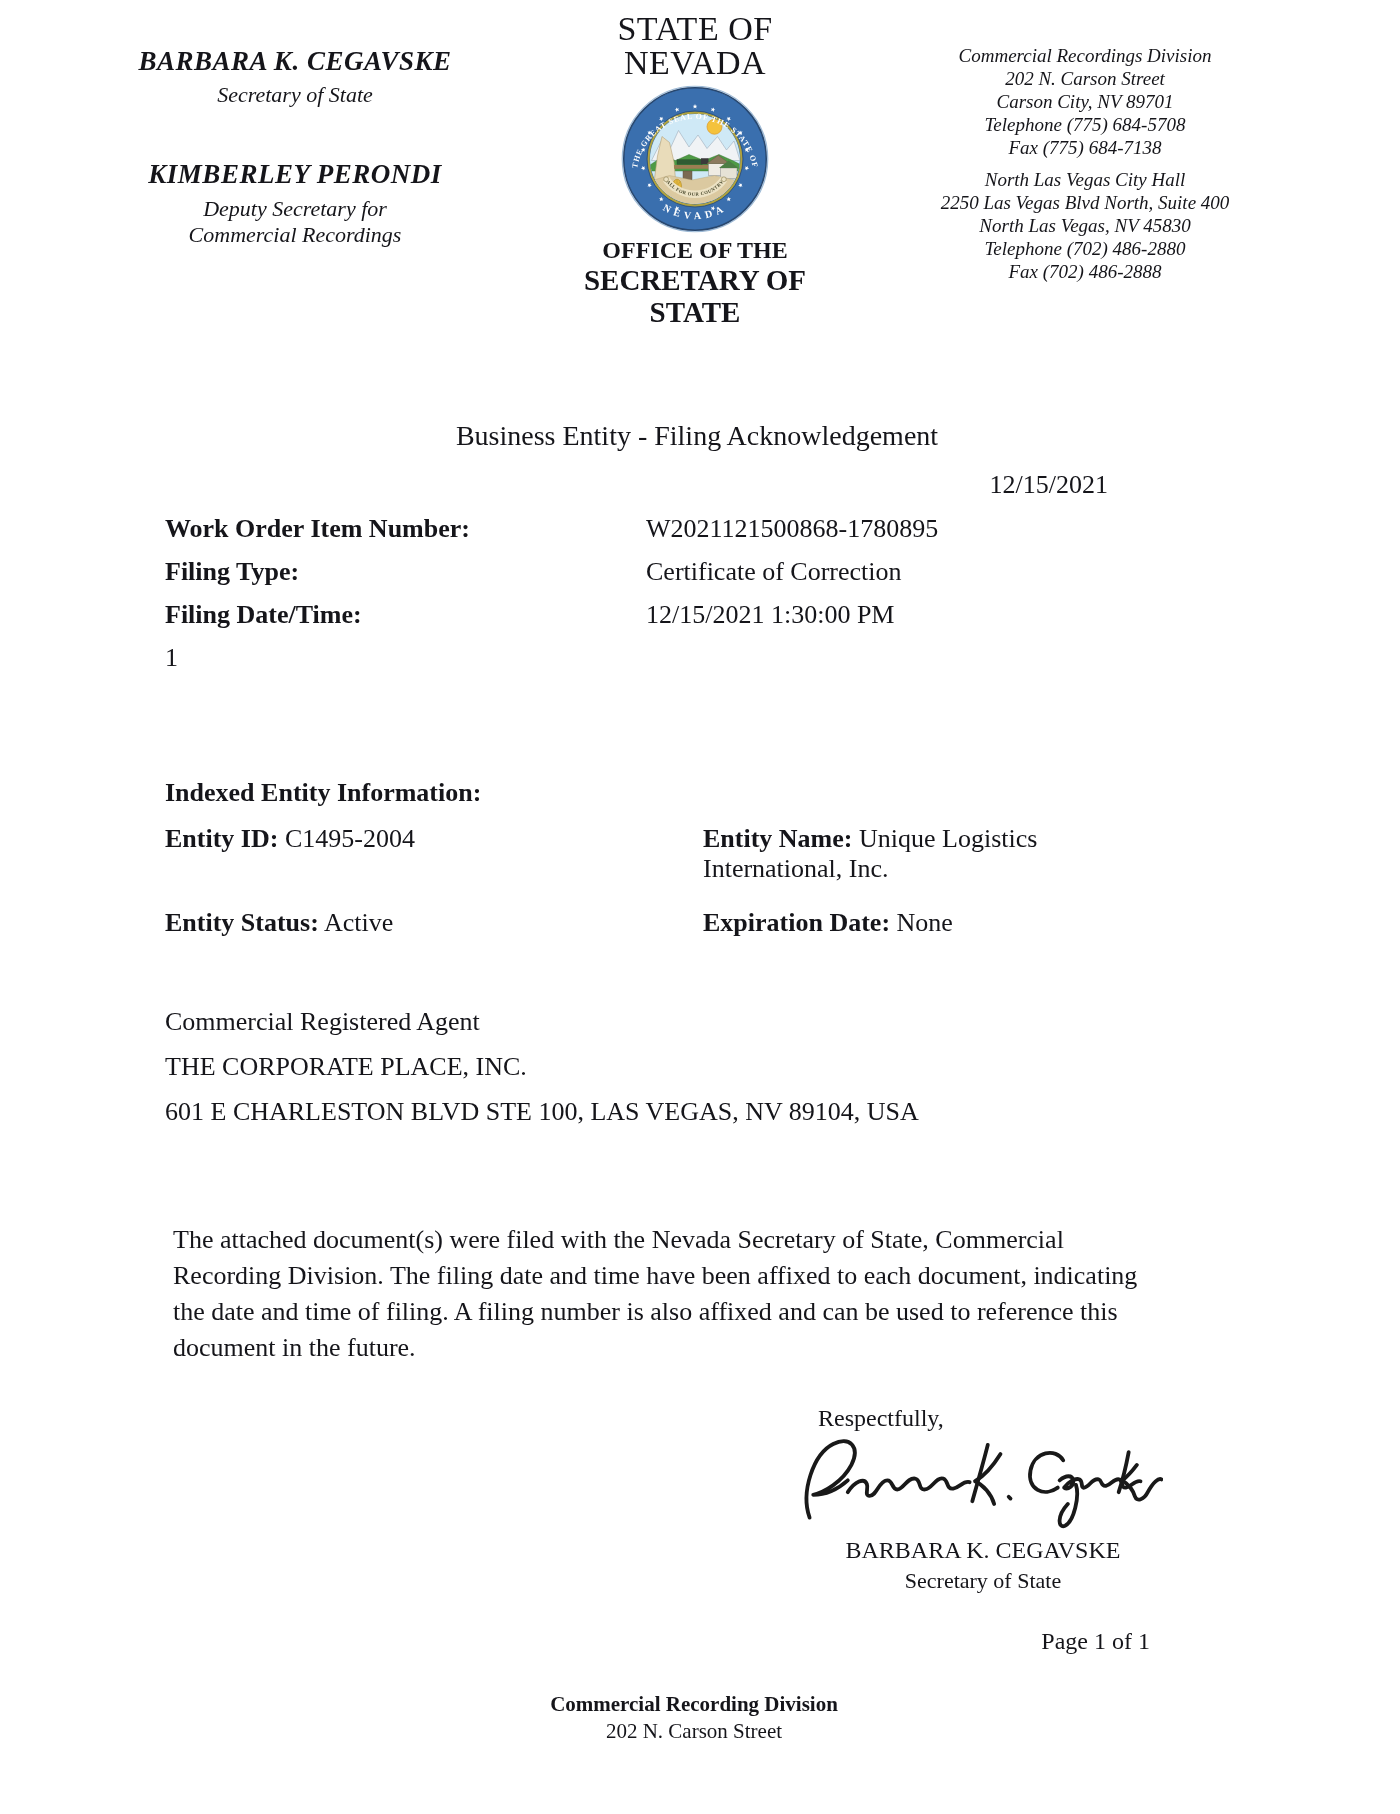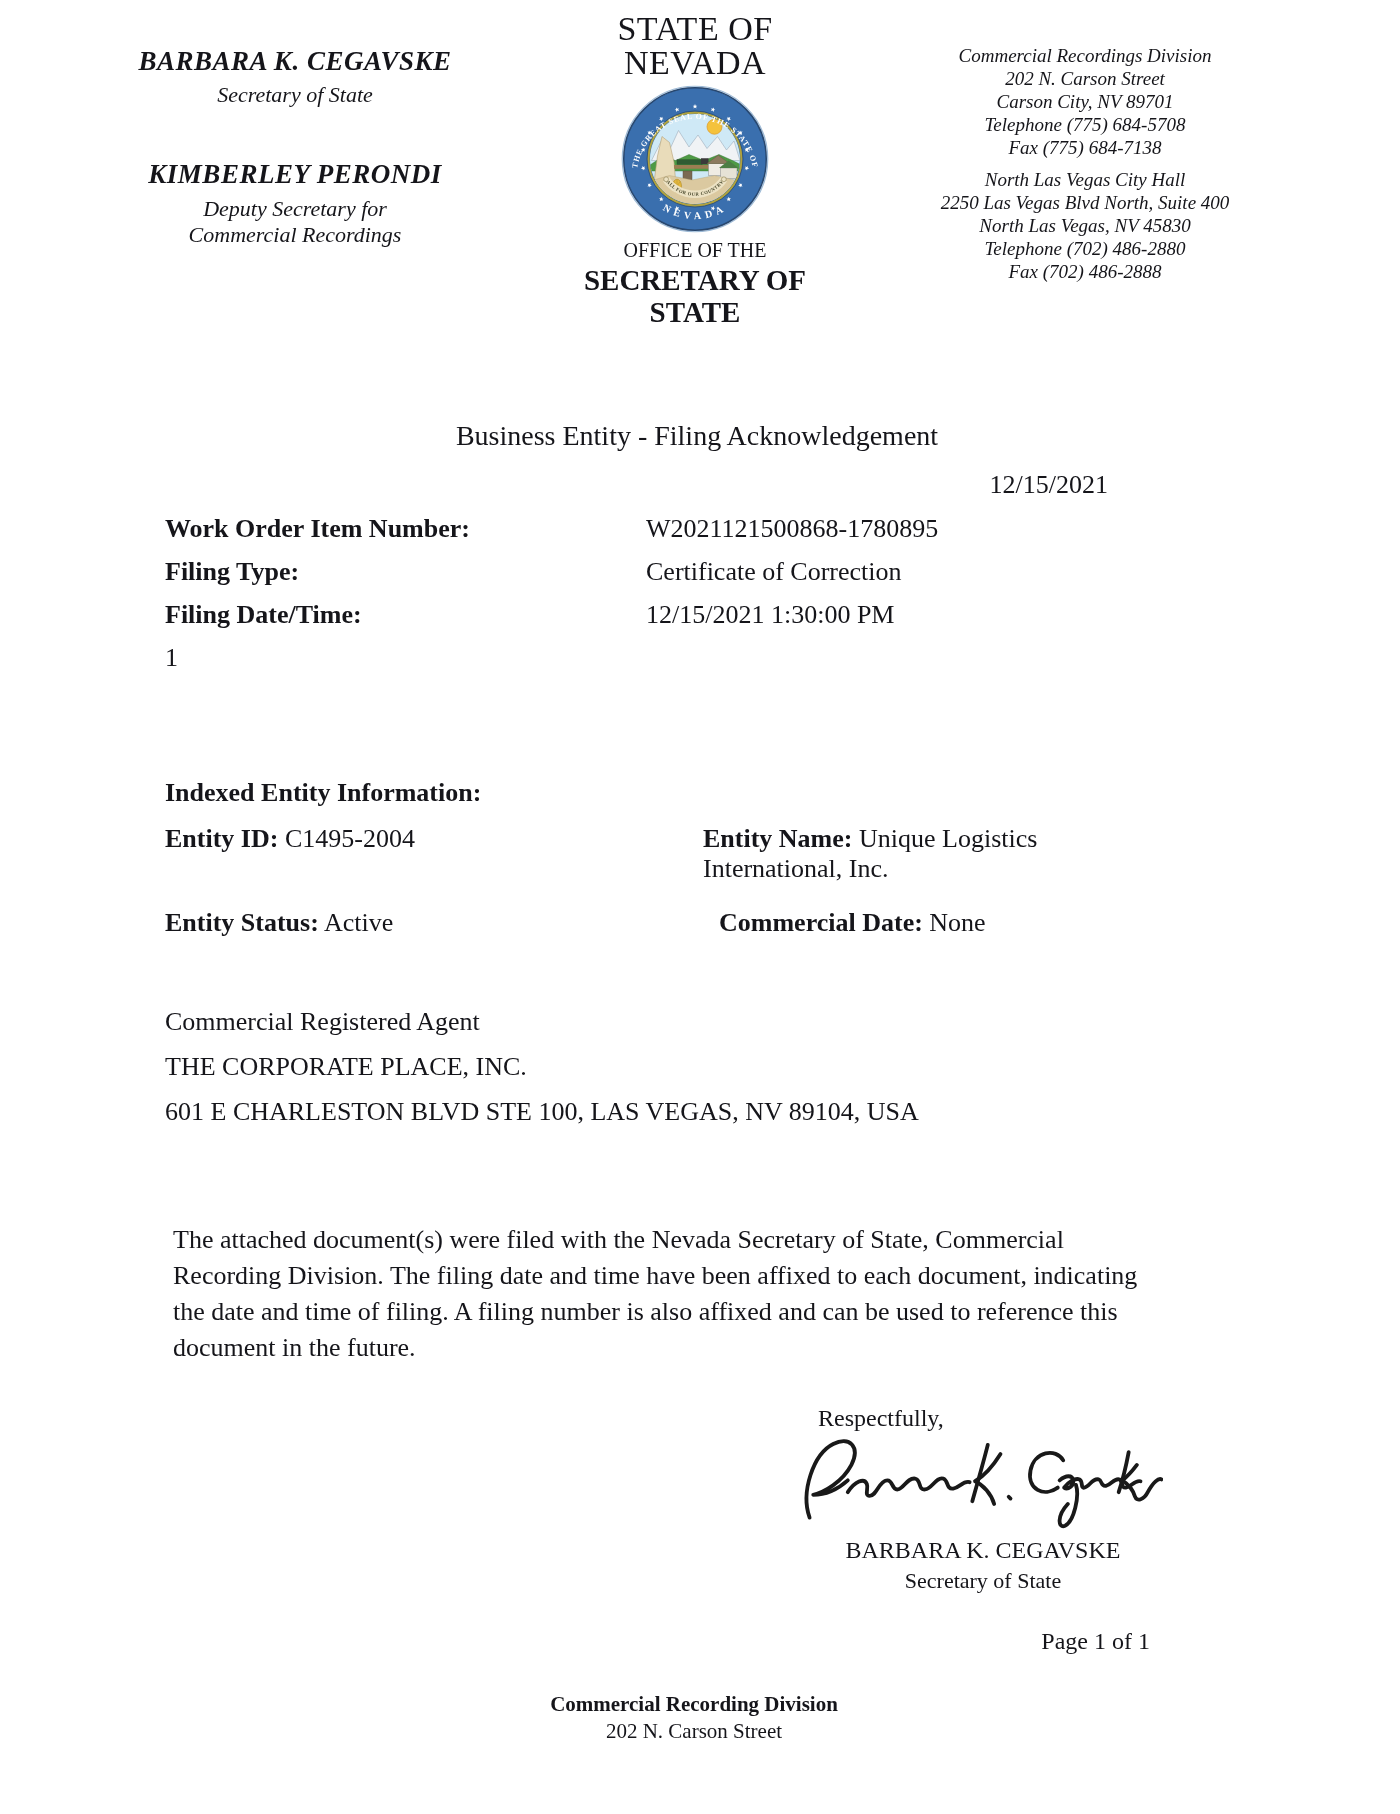--- a/index.html
+++ b/index.html
@@ -11,42 +11,42 @@
   }
   
   .officials { position:absolute; left:90px; top:46px; width:410px; text-align:center; }
   .official-name { font-weight:bold; font-style:italic; font-size:27px; line-height:31px; letter-spacing:.5px; }
   .official-title { font-style:italic; font-size:22px; line-height:26px; margin-top:5px; }
   .official-block2 { margin-top:51px; }
 
   .center-head { position:absolute; left:543px; top:12px; width:304px; text-align:center; }
   .state-title { font-weight:normal; font-size:34px; line-height:34px; letter-spacing:.5px;text-align:center; }
   .seal-wrap { margin:4px auto 2px auto; width:150px; height:150px; }
-  .office-line1 { font-weight:normal; font-size:20px; line-height:28px; margin-top:2px; }
+  .office-line1 { font-weight:bold; font-size:24px; line-height:28px; margin-top:2px; }
   .office-line2 { font-weight:bold; font-size:29px; line-height:32px; }
 
   .addresses { position:absolute; left:880px; top:44px; width:410px; text-align:center;
                font-style:italic; font-size:19px; line-height:23px; }
   .addr-group2 { margin-top:9px; }
 
   
   .doc-title { position:absolute; top:420px; left:0; width:1394px; text-align:center;
                font-weight:normal; font-size:28px; }
   .doc-date { position:absolute; top:470px; left:165px; width:943px; text-align:right; font-size:26px; }
 
   .fields { position:absolute; top:514px; left:165px; width:1000px; }
   .field-row { display:flex; line-height:29px; margin-bottom:14px; font-size:26px; }
   .field-label { width:481px; font-weight:bold; }
   .field-value { flex:1; }
 
   .indexed-heading { position:absolute; top:778px; left:165px; font-weight:bold; font-size:26px; }
 
   .entity-grid { position:absolute; top:824px; left:165px; width:1000px; font-size:26px; }
   .entity-row { display:flex; align-items:flex-start; }
-  .entity-row2 { margin-top:24px;gap:16px; }
+  .entity-row2 { margin-top:24px; }
   .entity-cell-left { width:538px; line-height:30px; }
   .entity-cell-right { width:395px; line-height:30px; }
   .lbl { font-weight:bold; }
 
   .agent-block { position:absolute; top:1008px; left:165px; font-size:26px; }
   .agent-line { line-height:28px; margin-bottom:17px; }
 
   .body-paragraph { position:absolute; top:1222px; left:165px; width:997px;
                     font-size:26px; line-height:36px; text-align:left;margin-left:8px; }
 
@@ -211,21 +211,21 @@
         <span class="lbl">Entity Name:</span>
         <span>Unique Logistics International, Inc.</span>
       </div>
     </div>
     <div class="entity-row entity-row2">
       <div class="entity-cell-left">
         <span class="lbl">Entity Status:</span>
         <span>Active</span>
       </div>
       <div class="entity-cell-right">
-        <span class="lbl">Commercial Date:</span>
+        <span class="lbl">Expiration Date:</span>
         <span>None</span>
       </div>
     </div>
   </div>
 
   <div class="agent-block">
     <div class="agent-line">Commercial Registered Agent</div>
     <div class="agent-line">THE CORPORATE PLACE, INC.</div>
     <div class="agent-line">601 E CHARLESTON BLVD STE 100, LAS VEGAS, NV 89104, USA</div>
   </div>

